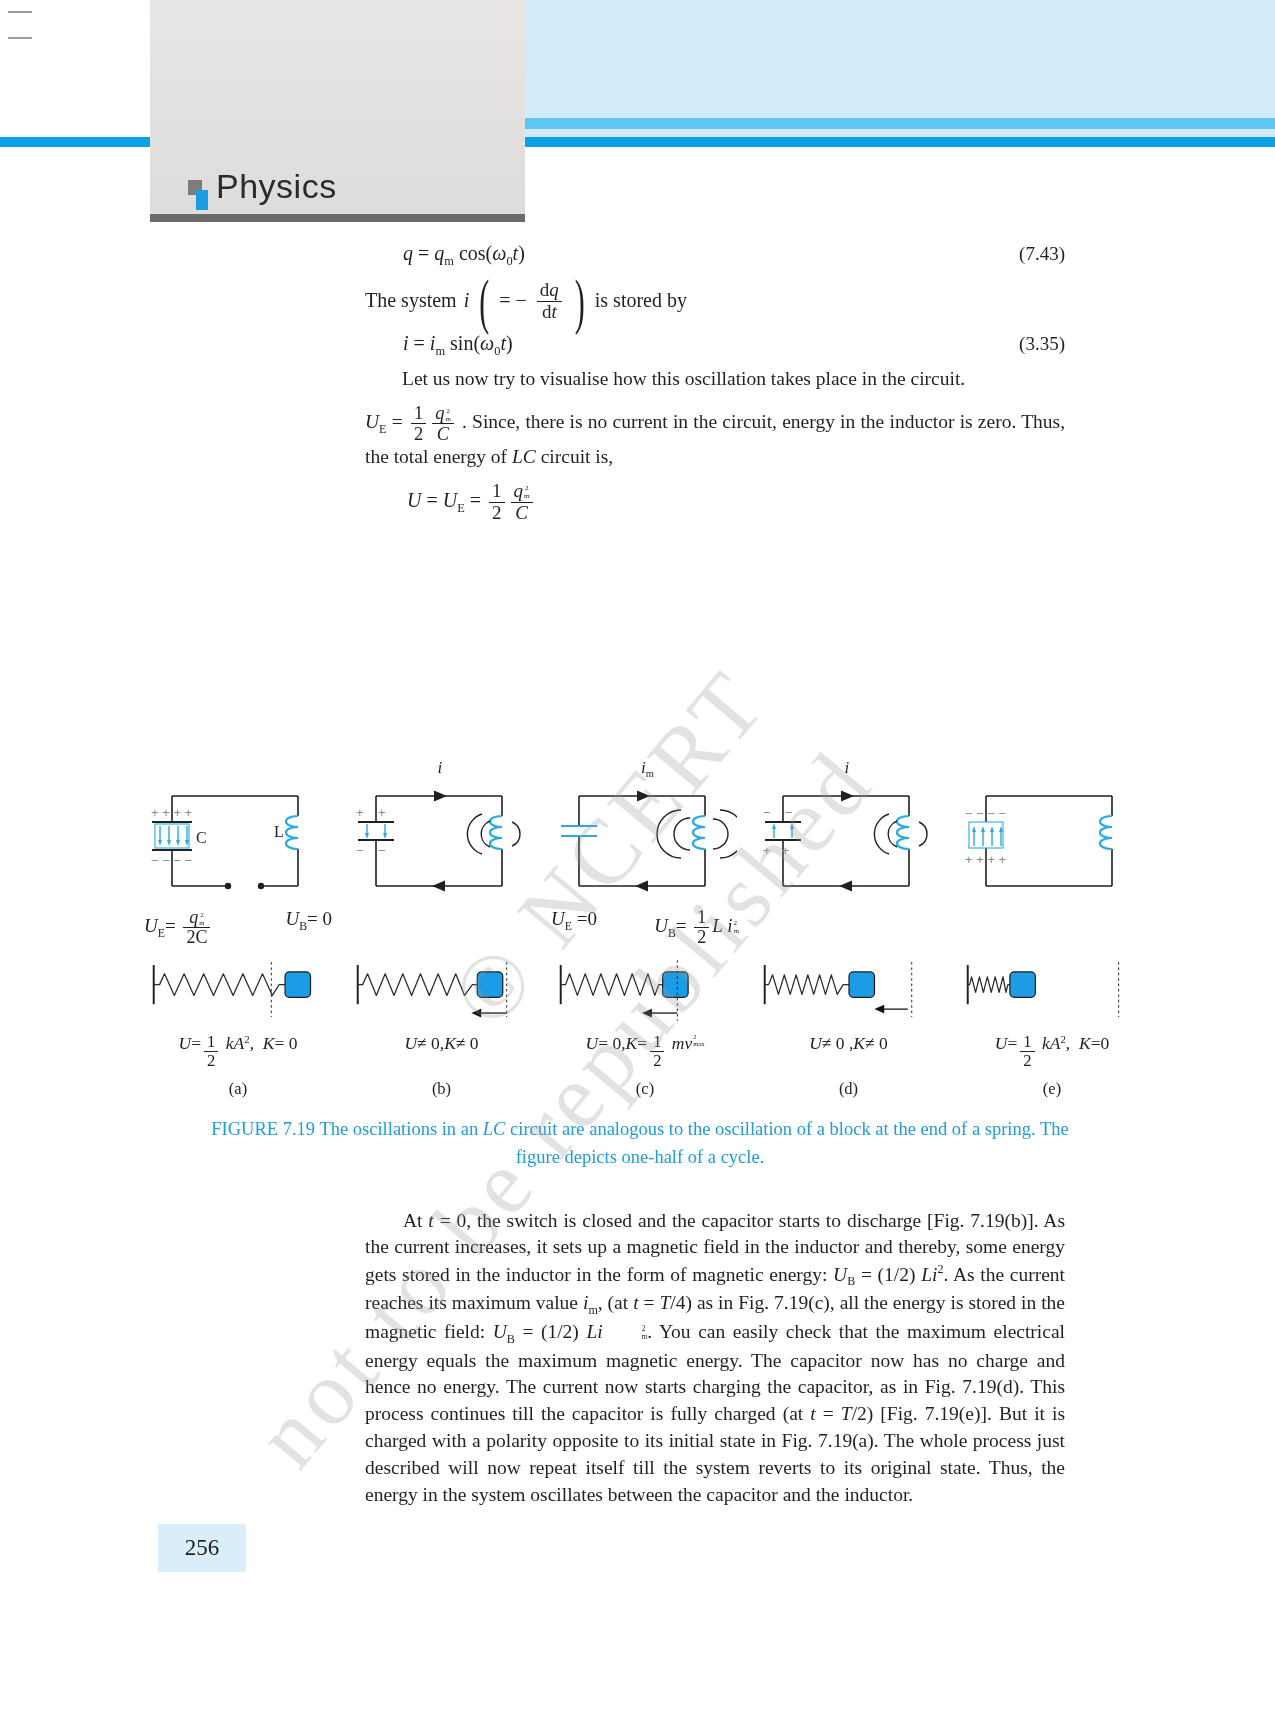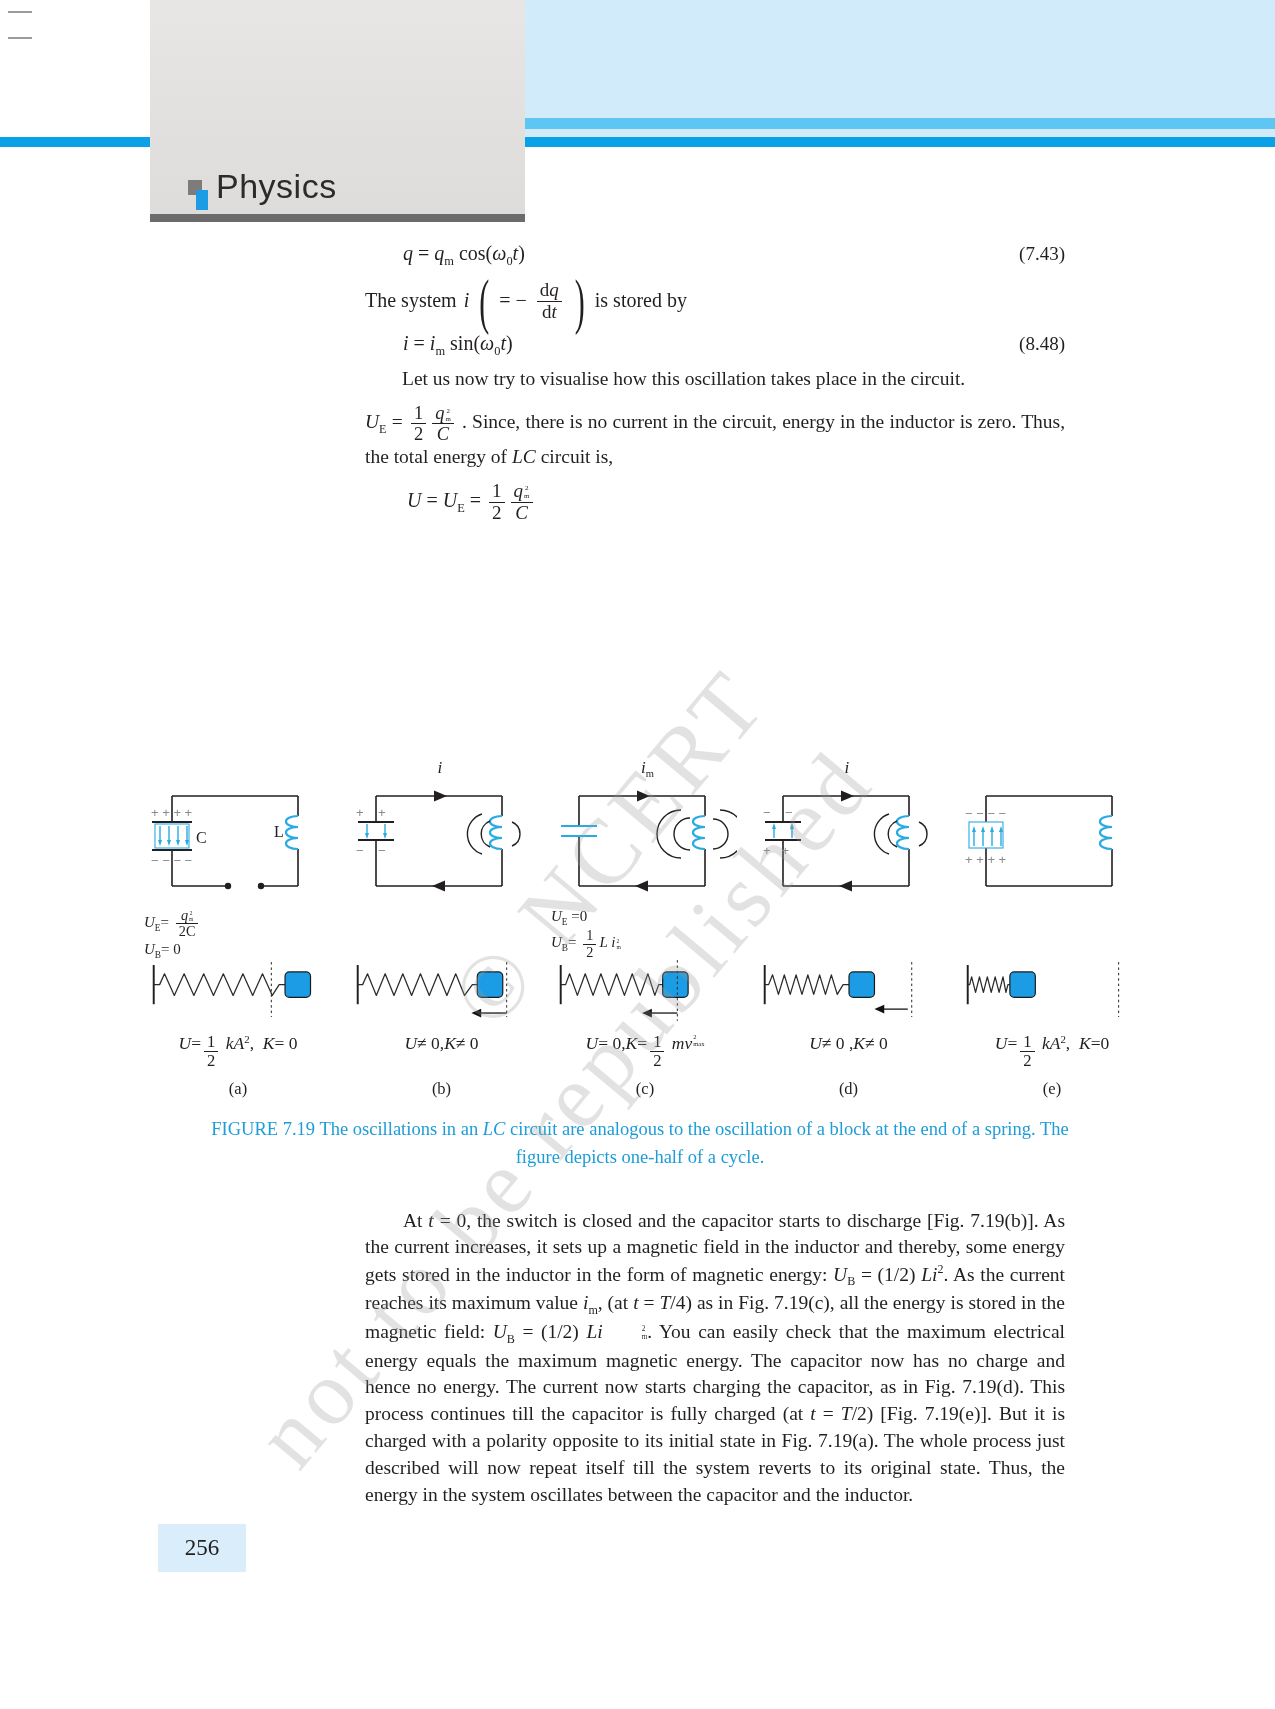--- a/index.html
+++ b/index.html
@@ -37,21 +37,21 @@
   .indent{text-indent:37px;}
   .ue-sent{text-align:justify;margin-top:10px;}
   .disp-eq{margin:10px 0 0 42px;font-size:20px;}
   
   .figure{position:absolute;left:140px;top:758px;width:1010px;z-index:2;}
   .panels{display:flex;justify-content:space-between;}
   .panel{position:relative;width:196px;}
   .cur-label{position:absolute;top:0px;left:94px;font-size:17px;height:18px;}
   .circuit{display:block;margin-top:18px;}
   .c-energy{height:52px;display:flex;justify-content:space-between;align-items:flex-start;
-            padding:2px 4px 0 4px;font-size:15px;flex-direction:column;}
+            padding:2px 4px 0 4px;font-size:19px;}
   .s-energy{height:46px;display:flex;justify-content:center;align-items:flex-start;
             padding-top:8px;font-size:17.5px;}
   .letter{text-align:center;font-size:16.5px;}
   .caption{position:absolute;left:210px;top:1116px;width:860px;z-index:2;text-align:center;
            font-size:18.5px;line-height:1.5;color:#1d9cd8;}
   .caption b{font-weight:normal;}
   
   .wire{stroke:#231f20;stroke-width:1.6;fill:none;}
   .plate{stroke:#231f20;stroke-width:2;fill:none;}
   .bluplate{stroke:#29abe2;stroke-width:2;fill:none;}
@@ -117,21 +117,21 @@
       <span>= −</span>
       <span class="frac">
         <span class="num">d<i>q</i></span>
         <span class="den">d<i>t</i></span>
       </span>
       <span class="bigparen">)</span>
       <span>is stored by</span>
     </div>
     <div class="eqrow">
       <span class="eqmath"><i>i</i> = <i>i</i><sub>m</sub> sin(<i>ω</i><sub>0</sub><i>t</i>)</span>
-      <span class="eqnum">(8.48)</span>
+      <span class="eqnum">(3.35)</span>
     </div>
     <p class="para indent">Let us now try to visualise how this oscillation takes place in the circuit.</p>
     <div class="ue-sent"><i>U</i><sub>E</sub> = <span class="frac"><span class="num">1</span><span class="den">2</span></span><span class="frac"><span class="num"><i>q</i><span class="supsub">
               <sup>2</sup>
               <sub>m</sub>
             </span></span><span class="den"><i>C</i></span></span>&nbsp;. Since, there is no current in the circuit, energy in the inductor is zero. Thus, the total energy of <i>LC</i> circuit is,</div>
     <div class="disp-eq"><i>U</i> = <i>U</i><sub>E</sub> = <span class="frac"><span class="num">1</span><span class="den">2</span></span><span class="frac"><span class="num"><i>q</i><span class="supsub">
               <sup>2</sup>
               <sub>m</sub>
             </span></span><span class="den"><i>C</i></span></span></div>

